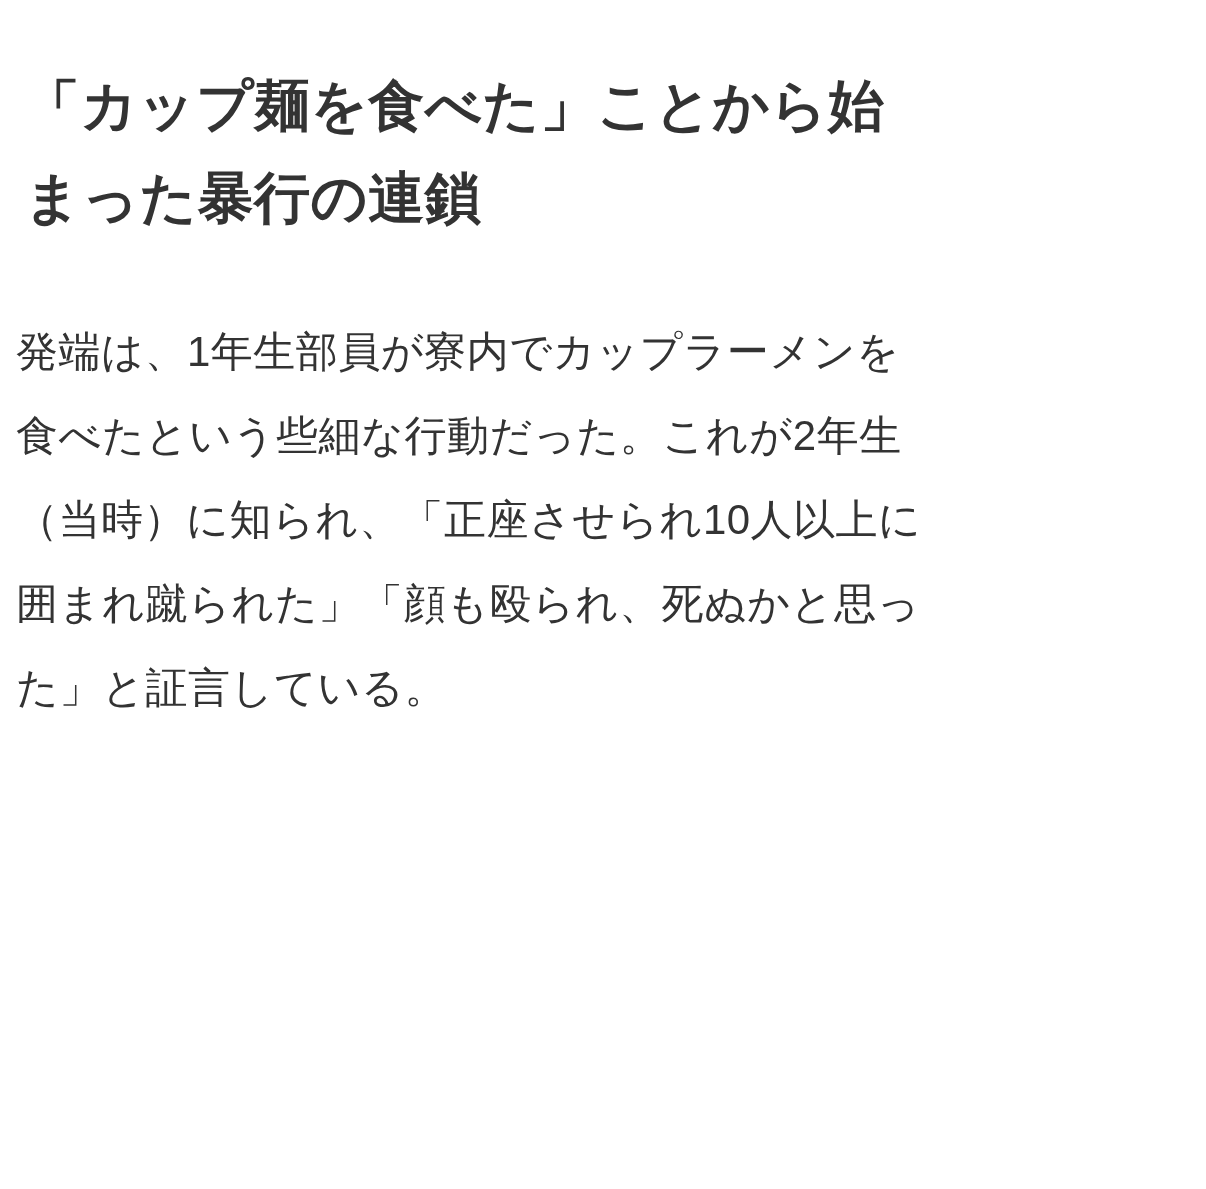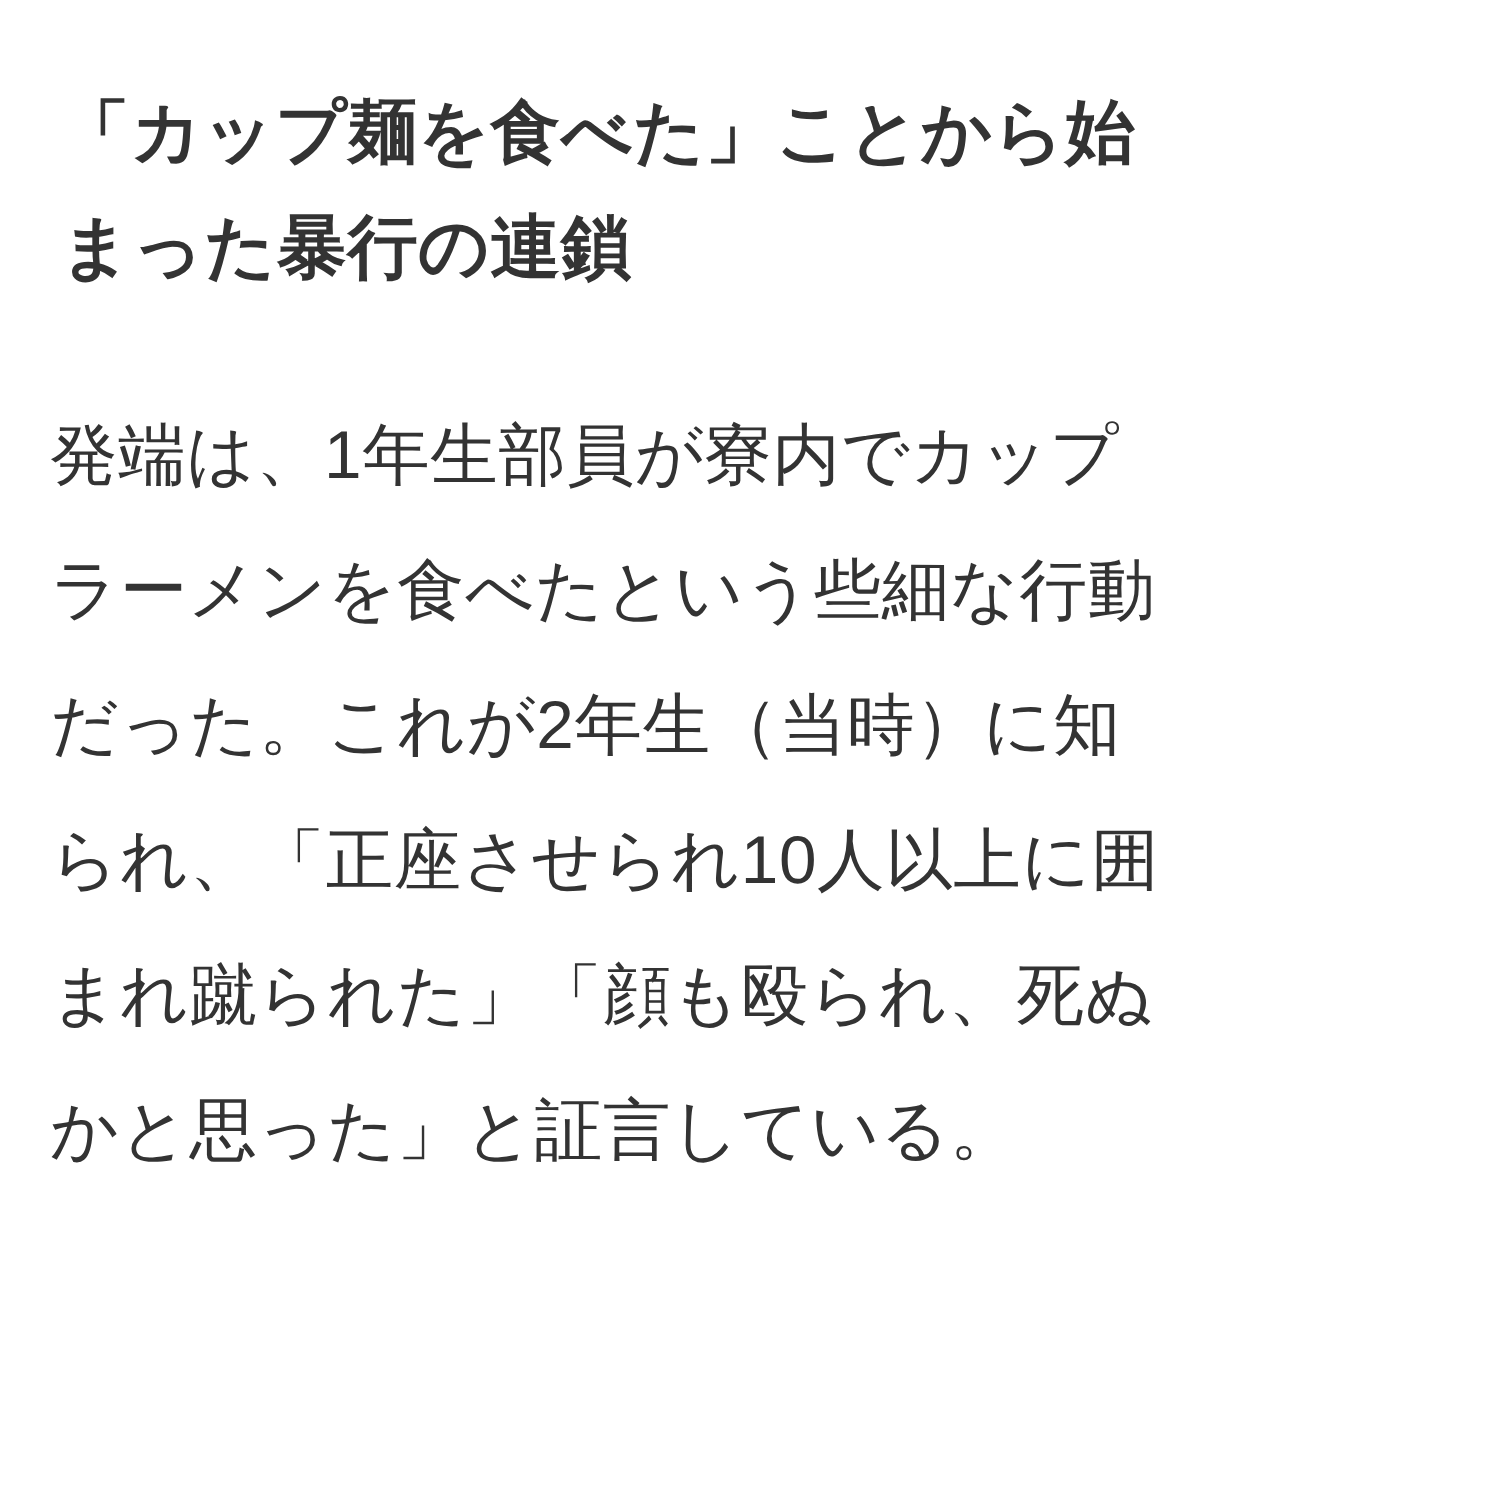--- a/index.html
+++ b/index.html
@@ -11,34 +11,34 @@
     width: 1206px;
     height: 1189px;
     overflow: hidden;
     font-family: "Liberation Sans", "DejaVu Sans", sans-serif;
     color: #333333;
     -webkit-font-smoothing: antialiased;
   }
   .article {
     box-sizing: border-box;
     width: 990px;
-    padding: 0 50px 0 40px;
+    padding: 0 50px 0 16px;
   }
   .article h1 {
     margin: 60px 0 0 0;
     padding-left: 8px; 
     font-size: 56px;
     font-weight: 700;
     line-height: 1.64;
     letter-spacing: 0.5px;
     color: #333333;
   }
   .article p {
     margin: 66px 0 0 0;
-    font-size: 54px;
+    font-size: 42px;
     font-weight: 400;
     line-height: 2.0;
     letter-spacing: 0.5px;
     color: #333333;
     text-align: left;
     overflow-wrap: anywhere;
     word-break: normal;
   }
 </style>
 </head>

